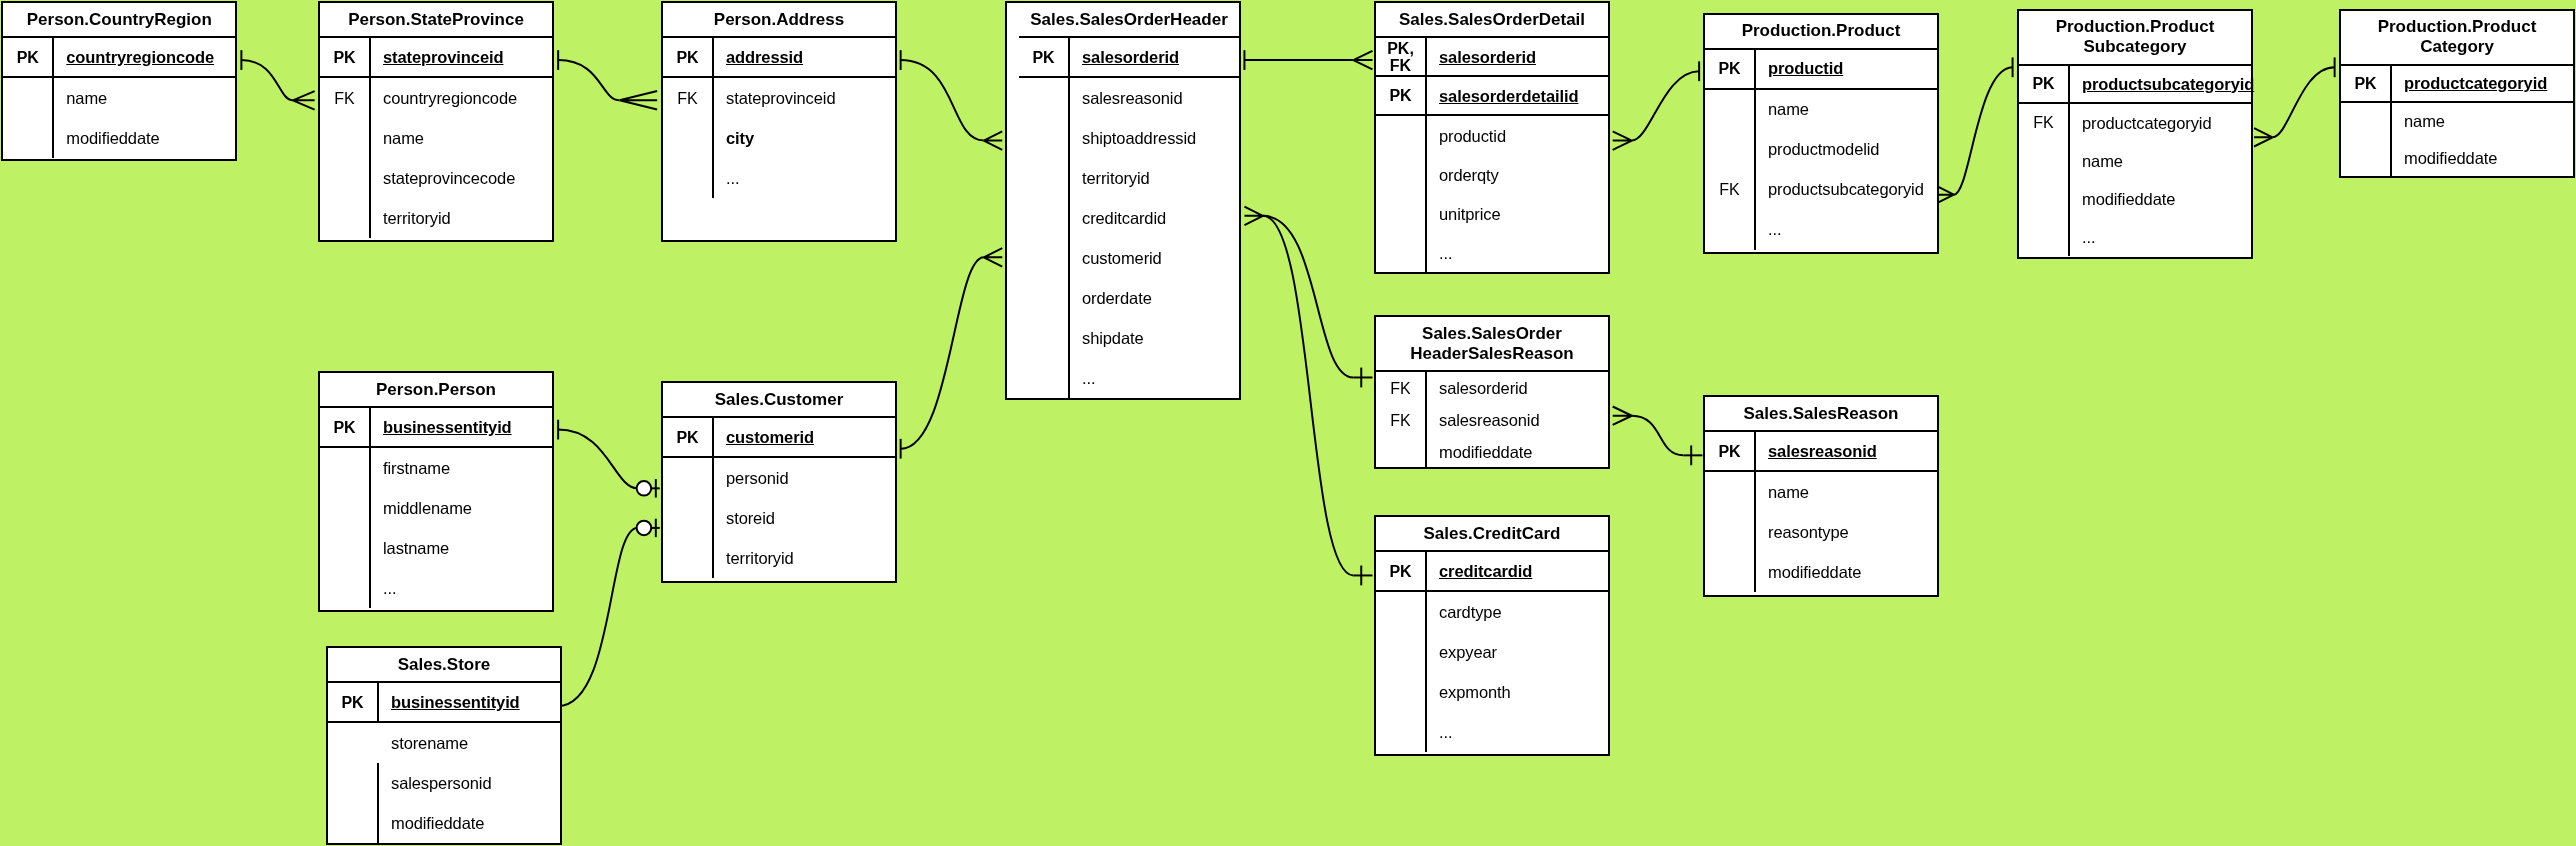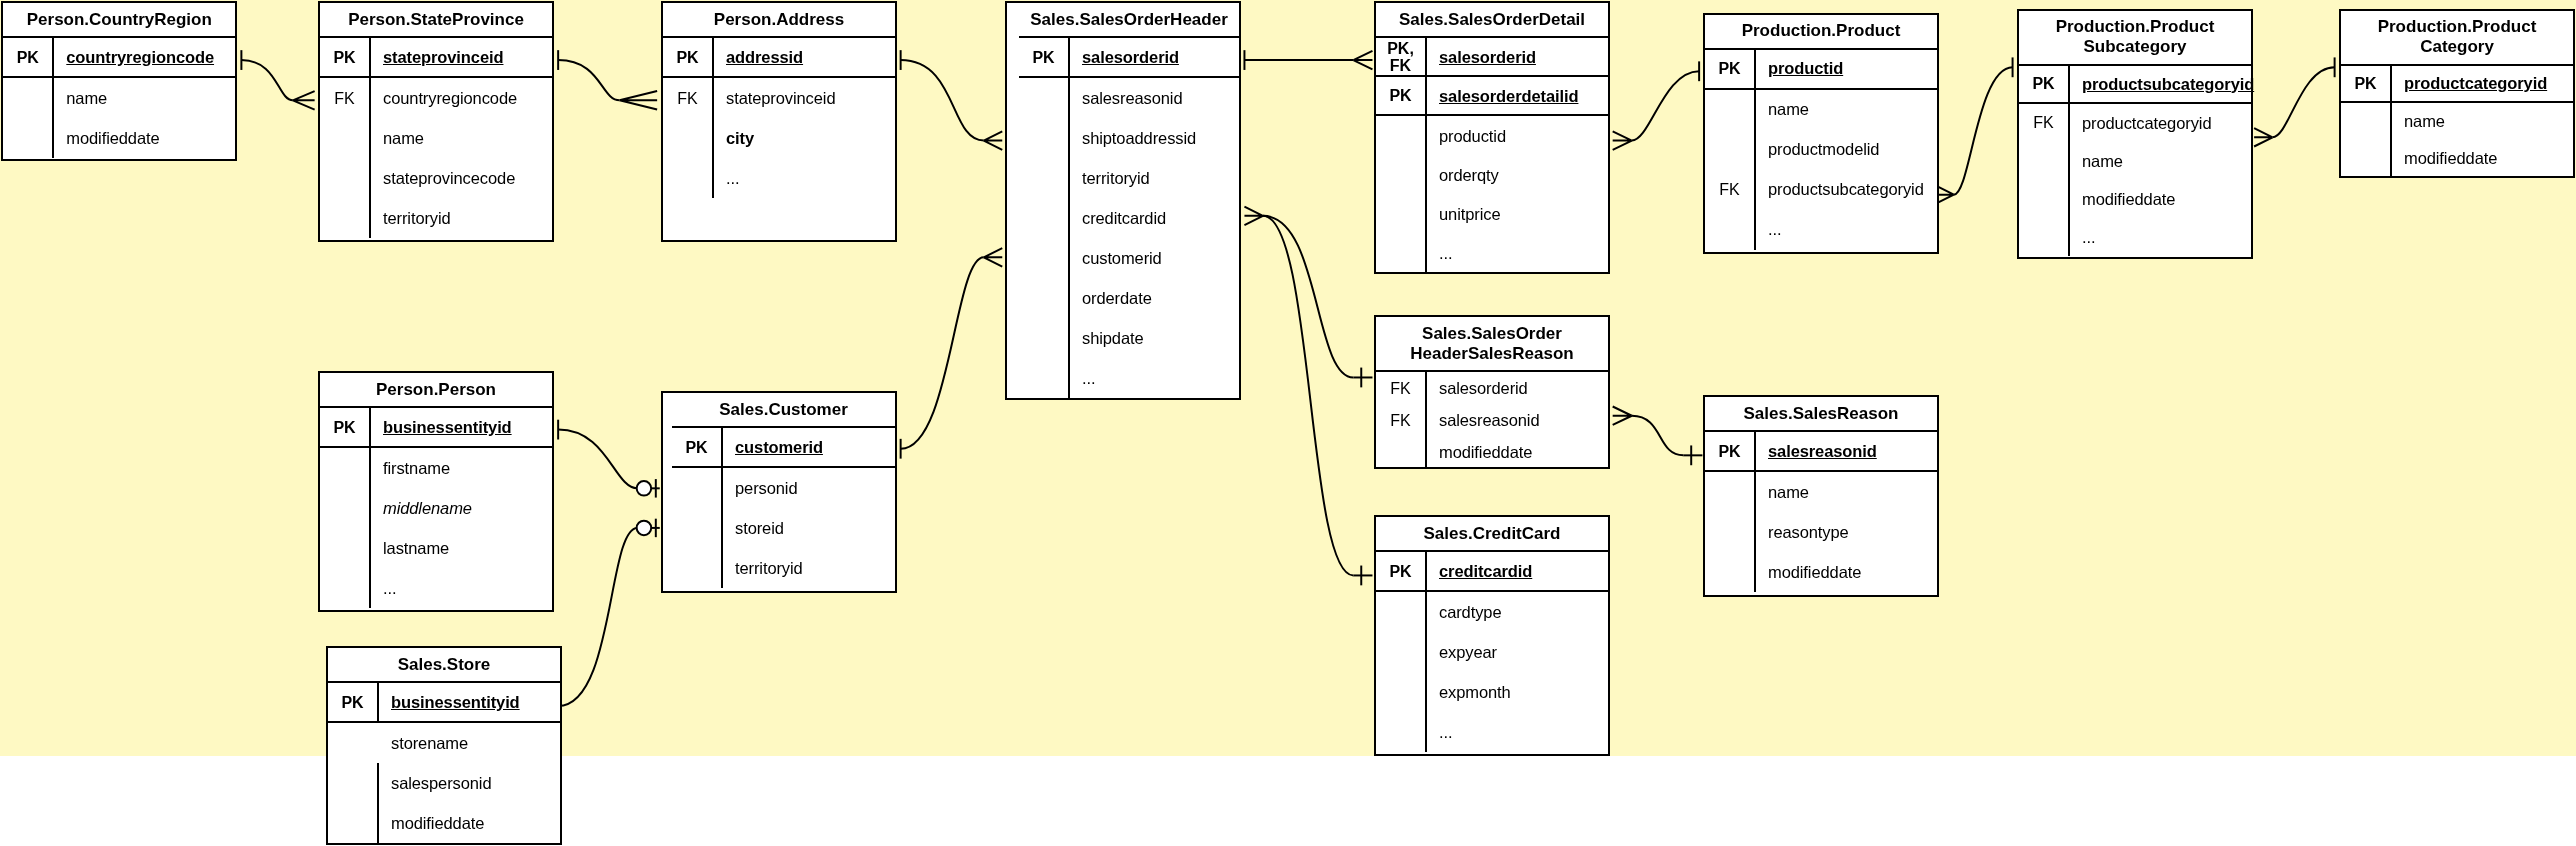--- a/index.html
+++ b/index.html
@@ -3,21 +3,21 @@
 <meta charset="utf-8">
 <title>AdventureWorks ER Diagram</title>
 <style>
   html,body{margin:0;padding:0;background:#ffffff;}
   body{
     width:2576px;height:846px;
     font-family:"Liberation Sans","DejaVu Sans",sans-serif;
     color:#000000;
     overflow:hidden;
   }
-  #canvas{position:relative;width:2576px;height:756px;background:#fef9c3;}
+  #canvas{position:relative;width:2576px;height:846px;background:#bef264;}
 
   
   .entity{
     position:absolute;
     border:2px solid #000;
     background:#fff;
     box-sizing:border-box;
   }
   .ent-title{
     text-align:center;
@@ -368,35 +368,35 @@
         <div class="ent-title">Person.Person</div>
         <div class="ent-body">
           <div class="attr-row sep" style="height: 40px;">
             <div class="key-cell pk">PK</div>
             <div class="name-cell pkname">businessentityid</div>
           </div>
           <div class="attr-row" style="height: 40px;">
             <div class="key-cell"></div>
             <div class="name-cell">firstname</div>
           </div>
-          <div class="attr-row" style="height: 40px; font-style: italic;">
+          <div class="attr-row" style="height: 40px;">
             <div class="key-cell"></div>
             <div class="name-cell">middlename</div>
           </div>
           <div class="attr-row" style="height: 40px;">
             <div class="key-cell"></div>
             <div class="name-cell">lastname</div>
           </div>
           <div class="attr-row" style="height: 40px;">
             <div class="key-cell"></div>
             <div class="name-cell">...</div>
           </div>
         </div>
       </div>
-      <div class="entity" style="left: 661px; top: 391px; width: 236px; height: 202px; padding-left: 9px;">
+      <div class="entity" style="left: 661px; top: 381px; width: 236px; height: 202px;">
         <div class="ent-title">Sales.Customer</div>
         <div class="ent-body">
           <div class="attr-row sep" style="height: 40px;">
             <div class="key-cell pk">PK</div>
             <div class="name-cell pkname">customerid</div>
           </div>
           <div class="attr-row" style="height: 40px;">
             <div class="key-cell"></div>
             <div class="name-cell">personid</div>
           </div>

